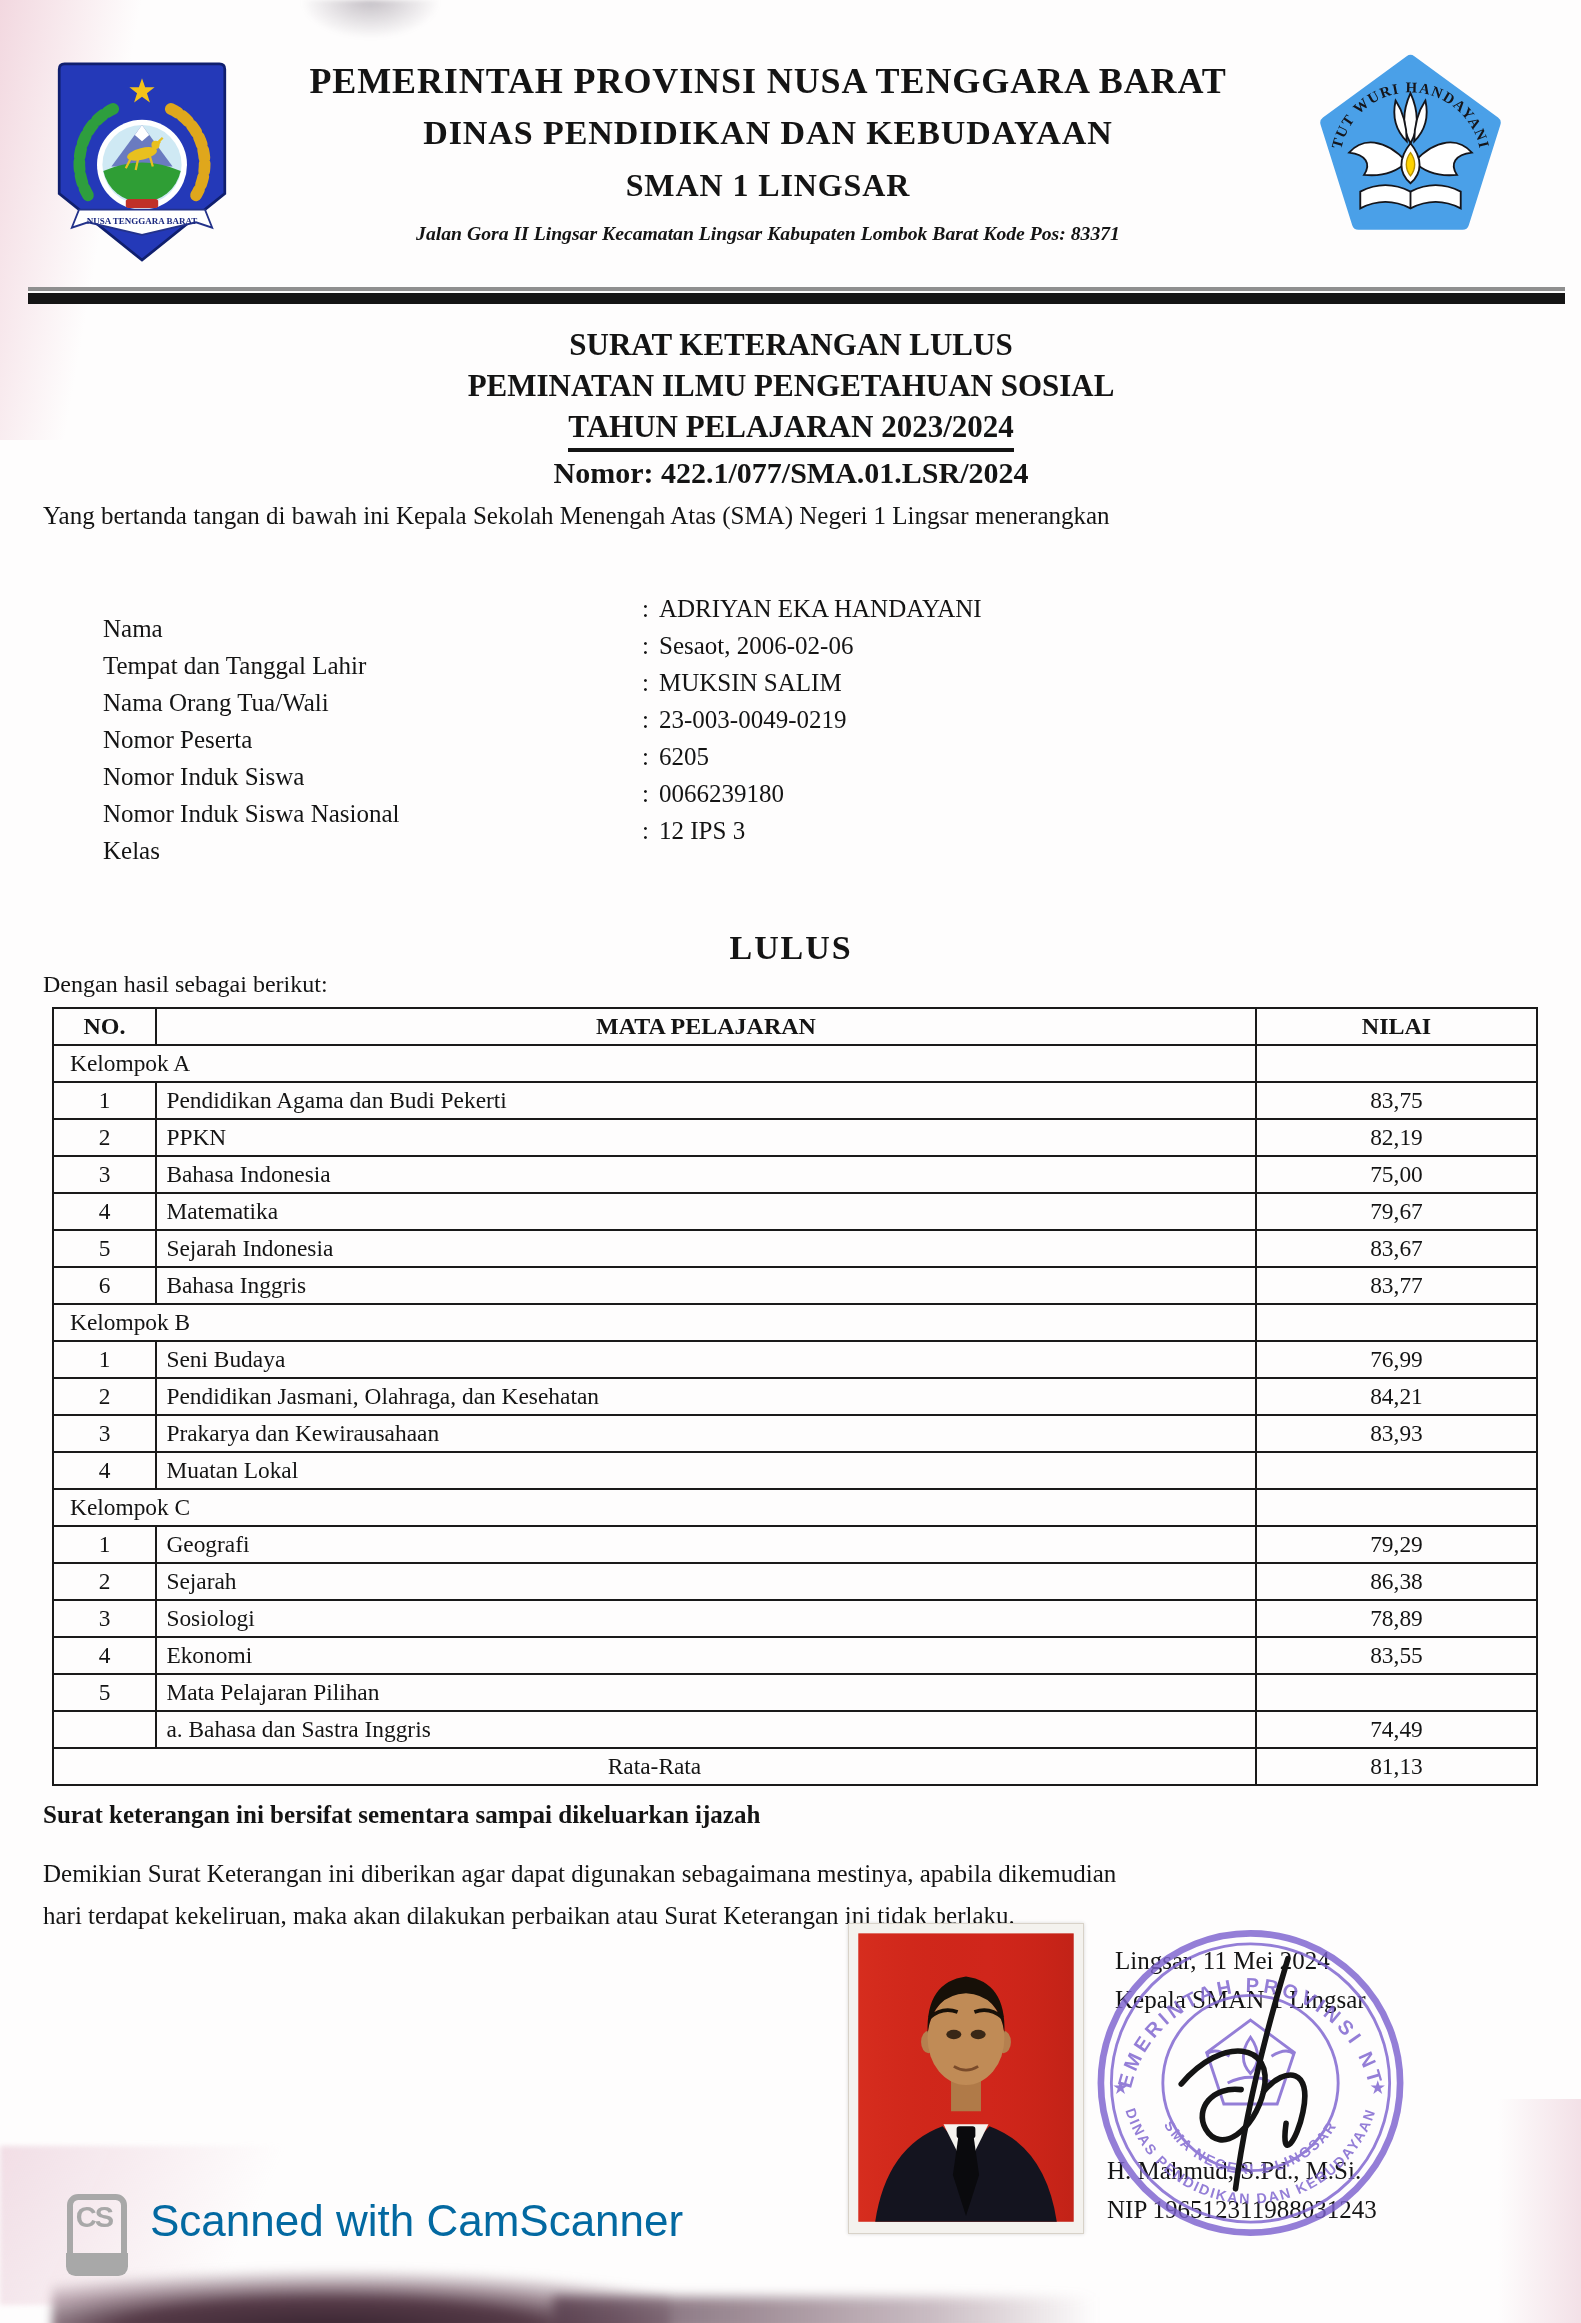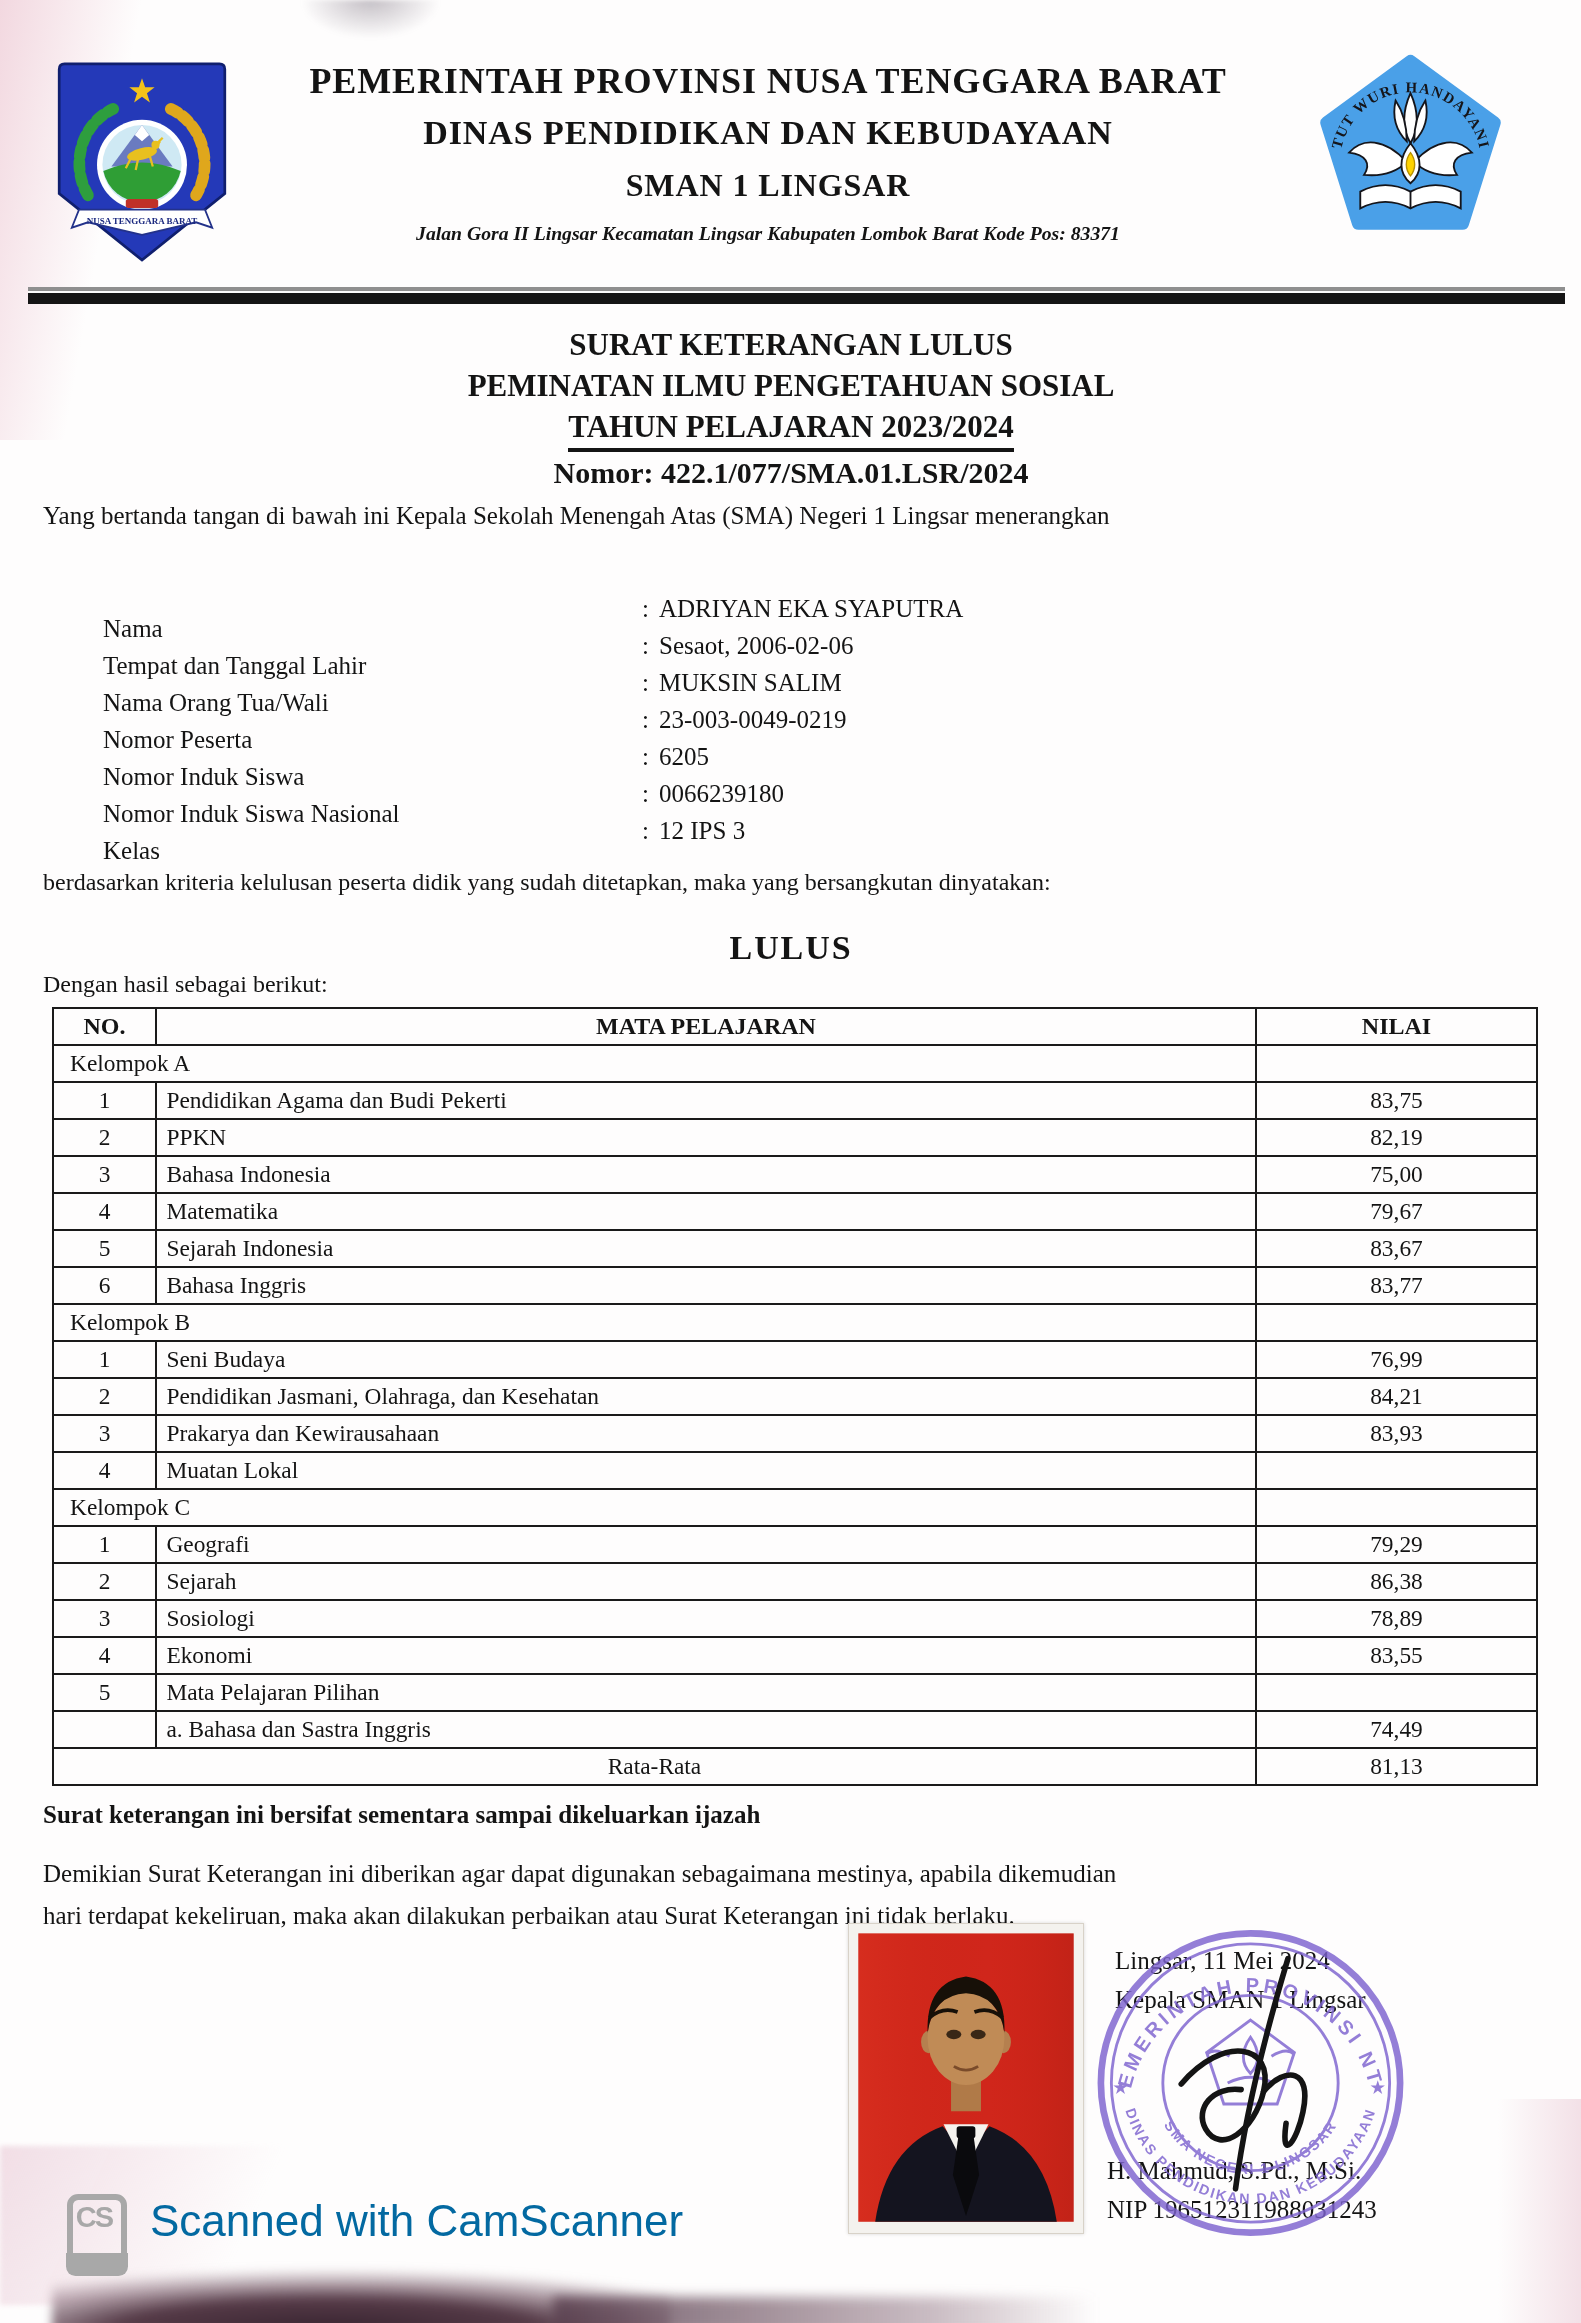--- a/index.html
+++ b/index.html
@@ -145,21 +145,21 @@
   </div>
 
   <div class="p1">
     <div>Yang bertanda tangan di bawah ini Kepala Sekolah Menengah Atas (SMA) Negeri 1 Lingsar menerangkan</div>
   </div>
 
   <div class="fields">
     <div class="frow">
       <span class="flabel">Nama</span>
       <span class="fsep">:</span>
-      <span>ADRIYAN EKA SYAPUTRA</span>
+      <span>ADRIYAN EKA HANDAYANI</span>
     </div>
     <div class="frow">
       <span class="flabel">Tempat dan Tanggal Lahir</span>
       <span class="fsep">:</span>
       <span>Sesaot, 2006-02-06</span>
     </div>
     <div class="frow">
       <span class="flabel">Nama Orang Tua/Wali</span>
       <span class="fsep">:</span>
       <span>MUKSIN SALIM</span>
@@ -179,21 +179,20 @@
       <span class="fsep">:</span>
       <span>0066239180</span>
     </div>
     <div class="frow">
       <span class="flabel">Kelas</span>
       <span class="fsep">:</span>
       <span>12 IPS 3</span>
     </div>
   </div>
 
-  <div class="basis">berdasarkan kriteria kelulusan peserta didik yang sudah ditetapkan, maka yang bersangkutan dinyatakan:</div>
   <div class="lulus">LULUS</div>
   <div class="hasil">Dengan hasil sebagai berikut:</div>
 
   <table class="tbl">
     <colgroup>
         <col style="width:103px">
         <col>
         <col style="width:281px">
       </colgroup>
     <tbody>

